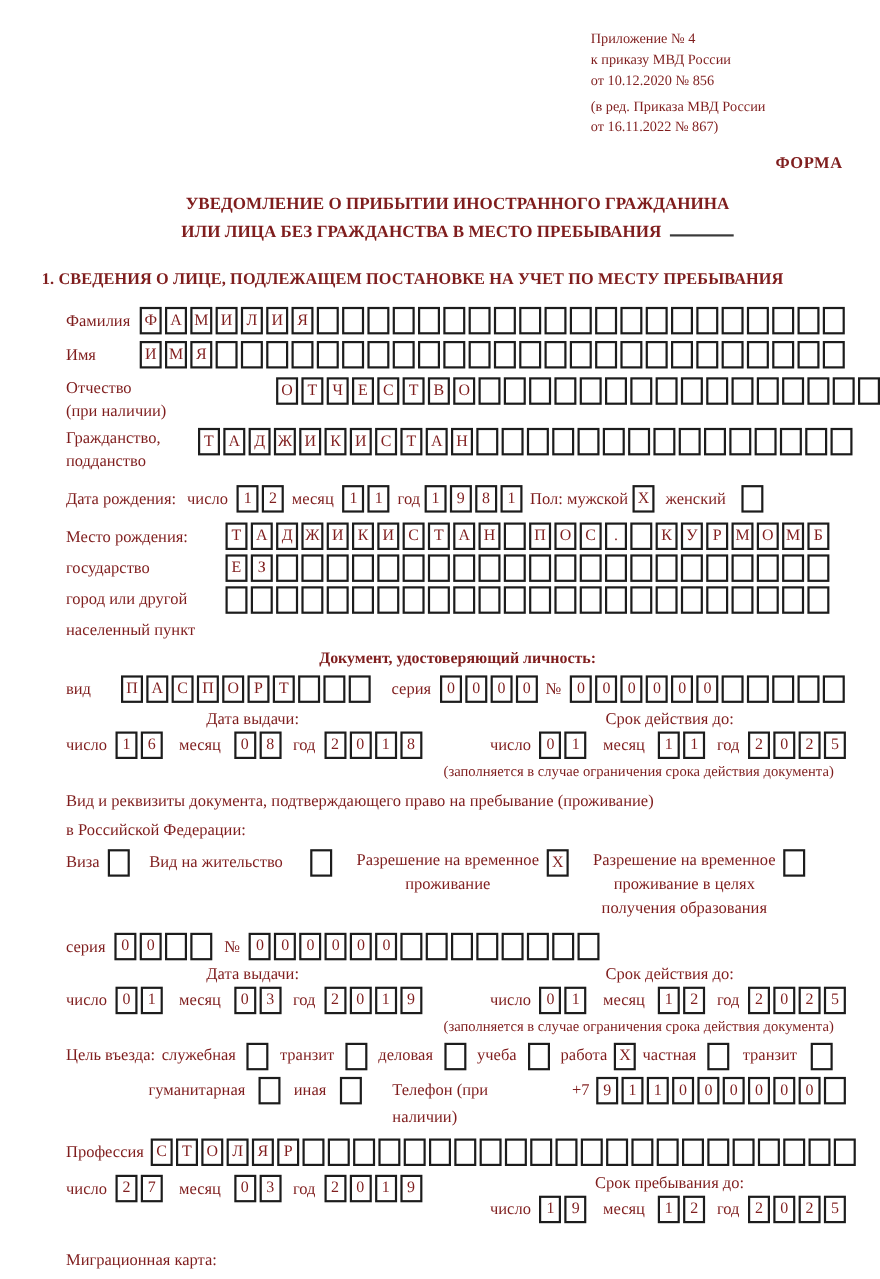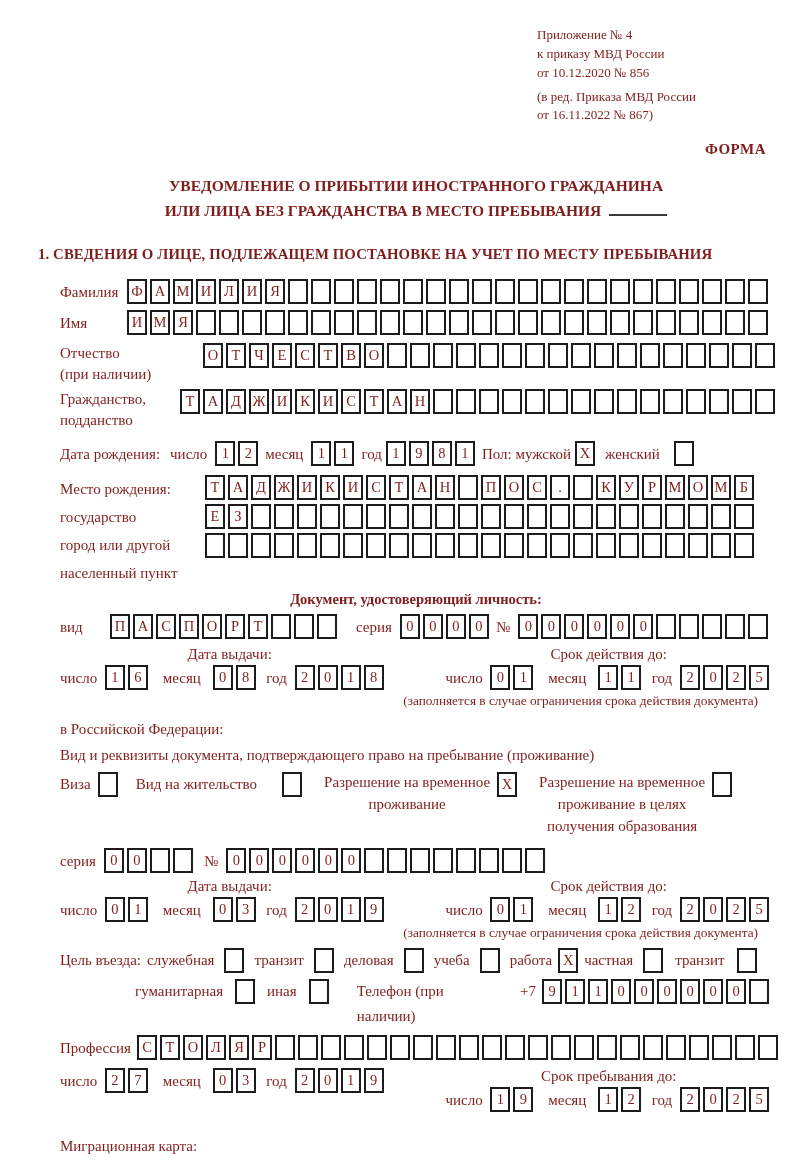--- a/index.html
+++ b/index.html
@@ -72,21 +72,21 @@
   <div class="row">
     <span class="lbl w67">Фамилия</span>
     <span class="cells"><span class="cell">Ф</span><span class="cell">А</span><span class="cell">М</span><span class="cell">И</span><span class="cell">Л</span><span class="cell">И</span><span class="cell">Я</span><span class="cell"></span><span class="cell"></span><span class="cell"></span><span class="cell"></span><span class="cell"></span><span class="cell"></span><span class="cell"></span><span class="cell"></span><span class="cell"></span><span class="cell"></span><span class="cell"></span><span class="cell"></span><span class="cell"></span><span class="cell"></span><span class="cell"></span><span class="cell"></span><span class="cell"></span><span class="cell"></span><span class="cell"></span><span class="cell"></span><span class="cell"></span></span>
   </div>
 
   <div class="row" style="margin-bottom:7px;">
     <span class="lbl w67">Имя</span>
     <span class="cells"><span class="cell">И</span><span class="cell">М</span><span class="cell">Я</span><span class="cell"></span><span class="cell"></span><span class="cell"></span><span class="cell"></span><span class="cell"></span><span class="cell"></span><span class="cell"></span><span class="cell"></span><span class="cell"></span><span class="cell"></span><span class="cell"></span><span class="cell"></span><span class="cell"></span><span class="cell"></span><span class="cell"></span><span class="cell"></span><span class="cell"></span><span class="cell"></span><span class="cell"></span><span class="cell"></span><span class="cell"></span><span class="cell"></span><span class="cell"></span><span class="cell"></span><span class="cell"></span></span>
   </div>
 
-  <div class="row" style="margin-bottom:4px;">
+  <div class="row" style="margin-bottom:4px;gap:48px;">
     <span class="lbl w143 lbl2">
       <span>Отчество</span><br>
       <span>(при наличии)</span>
     </span>
     <span class="cells"><span class="cell">О</span><span class="cell">Т</span><span class="cell">Ч</span><span class="cell">Е</span><span class="cell">С</span><span class="cell">Т</span><span class="cell">В</span><span class="cell">О</span><span class="cell"></span><span class="cell"></span><span class="cell"></span><span class="cell"></span><span class="cell"></span><span class="cell"></span><span class="cell"></span><span class="cell"></span><span class="cell"></span><span class="cell"></span><span class="cell"></span><span class="cell"></span><span class="cell"></span><span class="cell"></span><span class="cell"></span><span class="cell"></span><span class="cell"></span></span>
   </div>
 
   <div class="row" style="margin-bottom:10px;">
     <span class="lbl w120 lbl2">
       <span>Гражданство,</span><br>
@@ -153,22 +153,22 @@
         <span class="cells ml4"><span class="cell">0</span><span class="cell">1</span></span>
         <span class="dlbl ml8">месяц</span>
         <span class="cells ml8"><span class="cell">1</span><span class="cell">1</span></span>
         <span class="dlbl ml4">год</span>
         <span class="cells ml4"><span class="cell">2</span><span class="cell">0</span><span class="cell">2</span><span class="cell">5</span></span>
       </div>
     </div>
   </div>
   <div class="note">(заполняется в случае ограничения срока действия документа)</div>
 
+  <div class="intro">Вид и реквизиты документа, подтверждающего право на пребывание (проживание)</div>
   <div class="intro">в Российской Федерации:</div>
-  <div class="intro">Вид и реквизиты документа, подтверждающего право на пребывание (проживание)</div>
 
   <div class="optrow">
     <span class="opt">
       <span class="optlbl">Виза</span>
       <span class="cells cb"><span class="cell"></span></span>
     </span>
     <span class="opt" style="margin-left:18px;">
       <span class="optlbl">Вид на жительство</span>
       <span class="cells cb" style="margin-left:18px;"><span class="cell"></span></span>
     </span>

